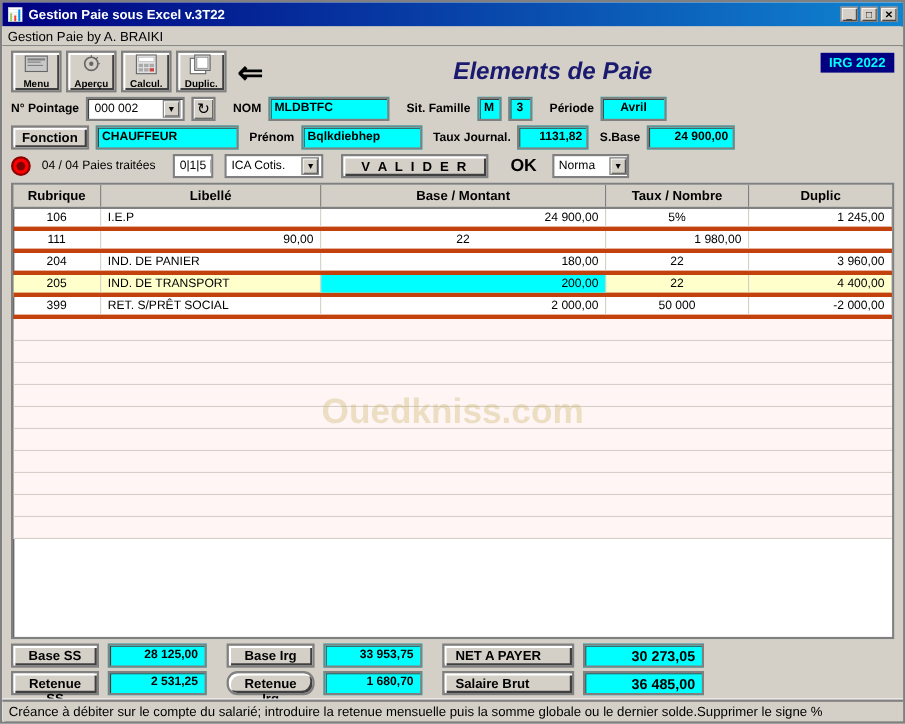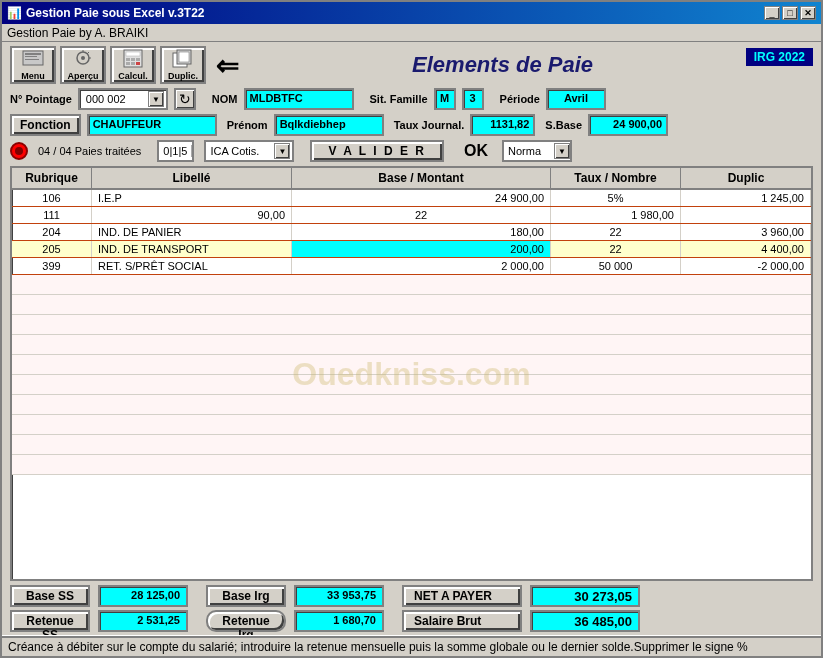--- a/index.html
+++ b/index.html
@@ -219,21 +219,21 @@
       font-size: 11px;
       border-right: 1px solid #808080;
       text-align: center;
     }
     
     .table-body { flex: 1; overflow: hidden; }
     
     .table-row {
       display: grid;
       grid-template-columns: 80px 200px 1fr 130px 130px;
-      border-bottom: 1px solid #c2410c;
+      border-bottom: 4px solid #c2410c;
     }
     
     .table-row.highlighted { background: #ffffcc; }
     
     .td {
       padding: 2px 6px;
       font-size: 11px;
       border-right: 1px solid #d4d0c8;
       text-align: center;
     }

